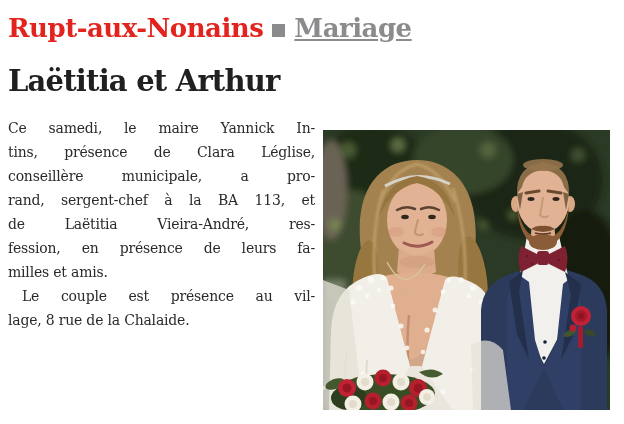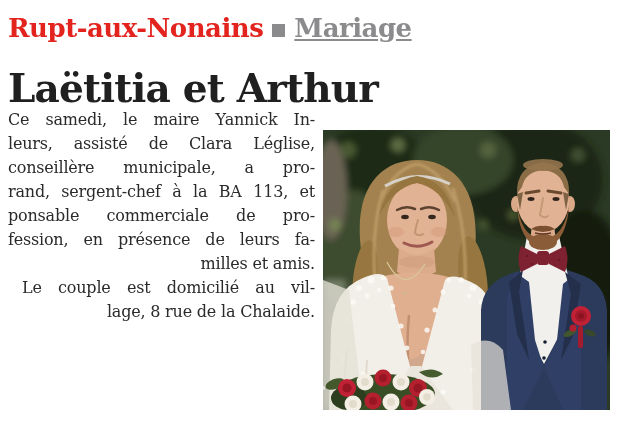--- a/index.html
+++ b/index.html
@@ -6,26 +6,26 @@
   .page{position:relative;width:624px;height:424px;background:#ffffff;overflow:hidden;
         font-family:"DejaVu Serif",serif;padding-left:24px;}
   
   .kicker{position:absolute;left:8px;top:13px;display:flex;align-items:center;
           font-weight:700;font-size:26px;line-height:30px;letter-spacing:-0.5px;white-space:nowrap;}
   .kicker .loc{color:var(--accent-red,#e2231e);}
   .kicker .sq{width:13px;height:13px;background:var(--kicker-gray,#8b8b8d);
               margin:4px 9px 0 9px;flex:0 0 auto;}
   .kicker .cat{color:var(--kicker-gray,#8b8b8d);text-decoration:underline;}
   
-  .title{position:absolute;left:8px;top:45px;font-weight:700;font-size:39px;line-height:34px;
+  .title{position:absolute;left:8px;top:45px;font-weight:700;font-size:29px;line-height:34px;
          color:var(--text-dark,#202020);letter-spacing:-0.8px;white-space:nowrap;}
   
-  .bodycol{position:absolute;left:8px;top:108px;width:307px;
-           font-size:16px;line-height:24px;color:var(--text-body,#2a2a2a);letter-spacing:-0.2px;}
-  .bl{height:24px;overflow:hidden;text-align:right;}
+  .bodycol{position:absolute;left:8px;top:116px;width:307px;
+           font-size:14px;line-height:24px;color:var(--text-body,#2a2a2a);letter-spacing:-0.2px;}
+  .bl{height:24px;overflow:hidden;text-align:left;}
   .bl.j{text-align:justify;text-align-last:justify;}
   .bl.ind{text-indent:14px;}
   
   .photo{position:absolute;left:323px;top:130px;width:287px;height:280px;overflow:hidden;}
   .photo svg{display:block;}
 </style>
 </head>
 <body>
 
 <div class="page">
@@ -33,27 +33,27 @@
   <div class="kicker">
     <span class="loc">Rupt-aux-Nonains</span>
     <span class="sq"></span>
     <span class="cat">Mariage</span>
   </div>
 
   <h1 class="title">Laëtitia et Arthur</h1>
 
   <div class="bodycol">
     <div class="bl j">Ce samedi, le maire Yannick In-</div>
-    <div class="bl j">leurs, assisté de Clara Léglise,</div>
+    <div class="bl j">tins, présence de Clara Léglise,</div>
     <div class="bl j">conseillère municipale, a pro-</div>
     <div class="bl j">rand, sergent-chef à la BA 113, et</div>
-    <div class="bl j">ponsable commerciale de pro-</div>
+    <div class="bl j">de Laëtitia Vieira-André, res-</div>
     <div class="bl j">fession, en présence de leurs fa-</div>
     <div class="bl">milles et amis.</div>
-    <div class="bl j ind">Le couple est domicilié au vil-</div>
+    <div class="bl j ind">Le couple est présence au vil-</div>
     <div class="bl">lage, 8 rue de la Chalaide.</div>
   </div>
 
   <div class="photo">
     <svg width="287" height="280" viewBox="0 0 287 280" xmlns="http://www.w3.org/2000/svg" role="img" aria-label="Bride in white lace dress with headband holding a red and white rose bouquet, groom in navy three-piece suit with dark red bow tie and red rose boutonnière, dark green foliage background">
       <defs>
         <filter id="soft3">
             <feGaussianBlur stdDeviation="3"></feGaussianBlur>
           </filter>
         <filter id="soft1">

